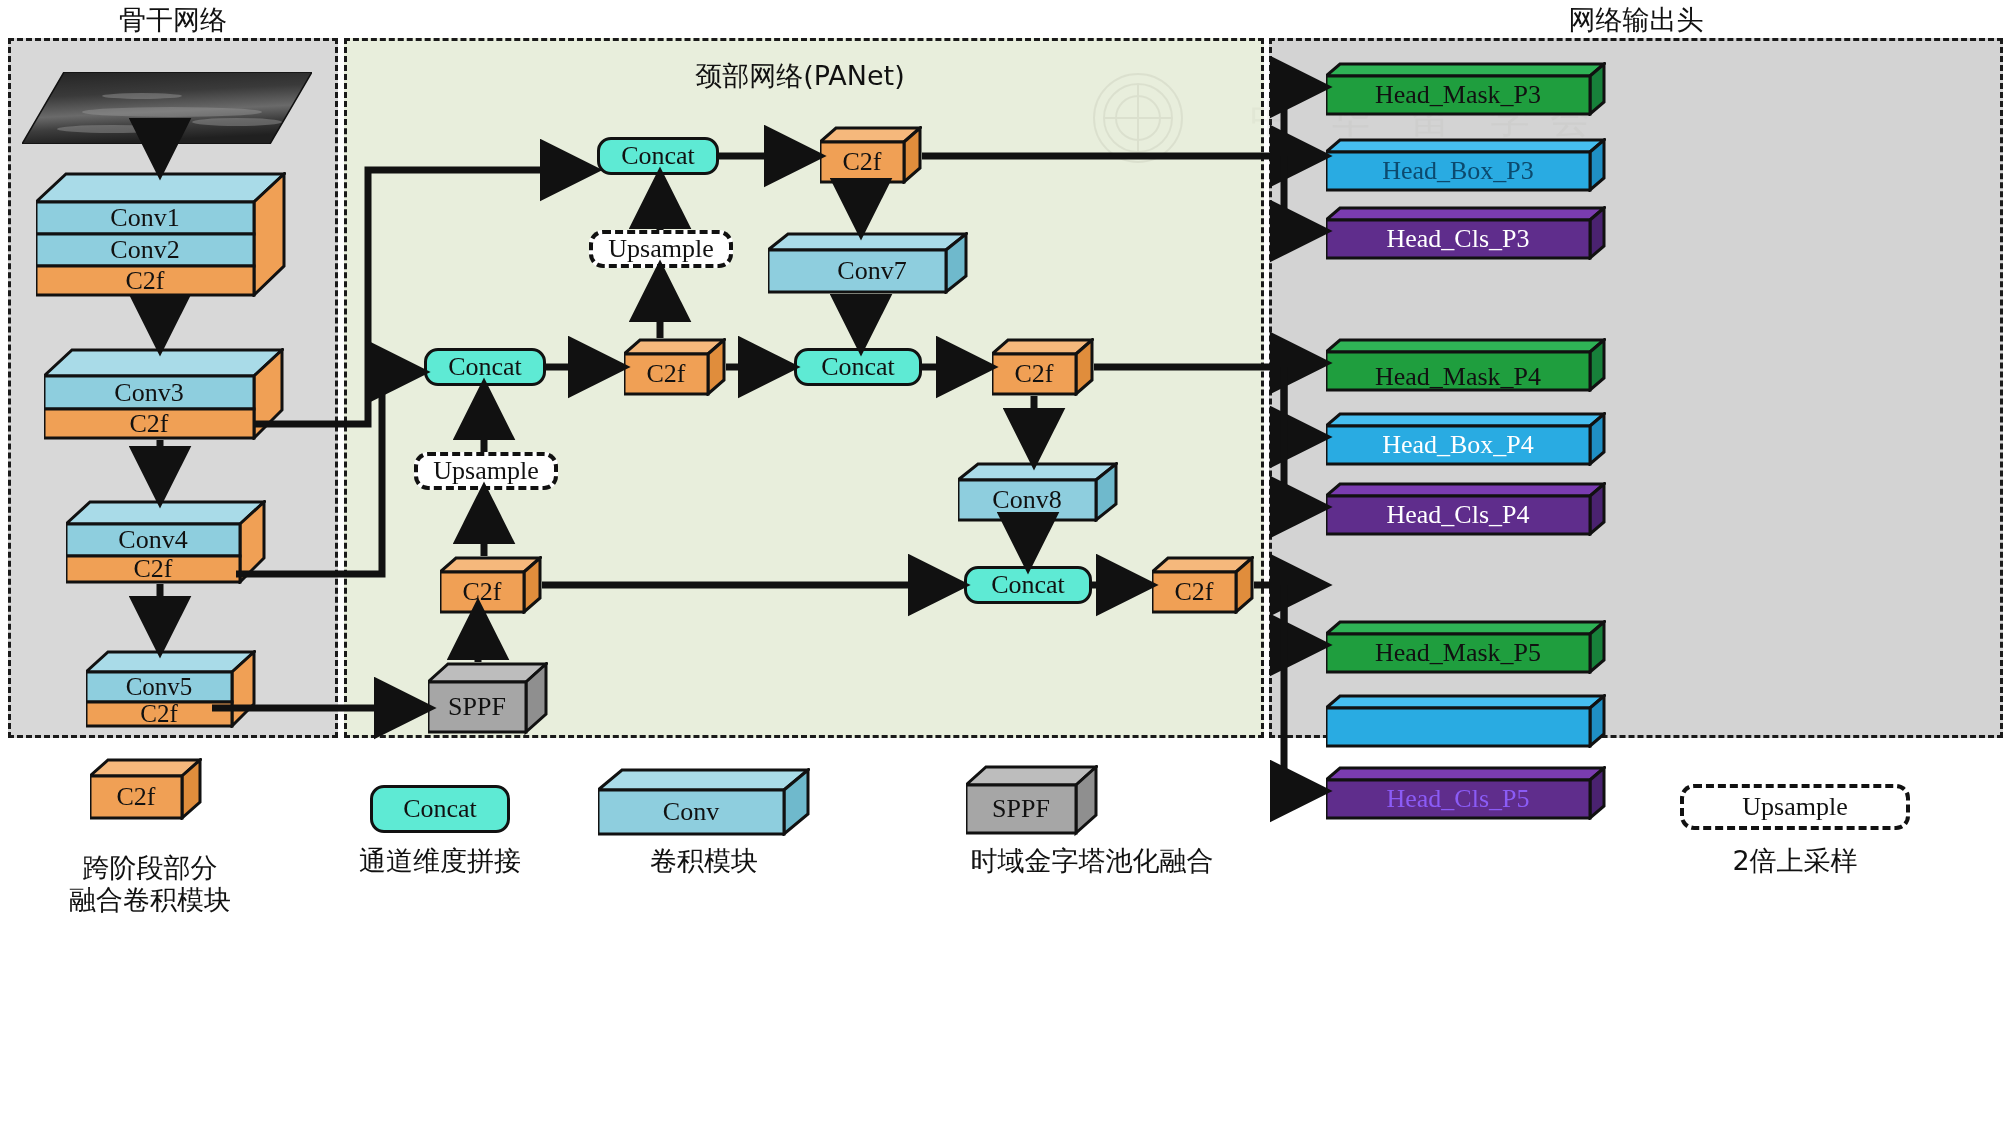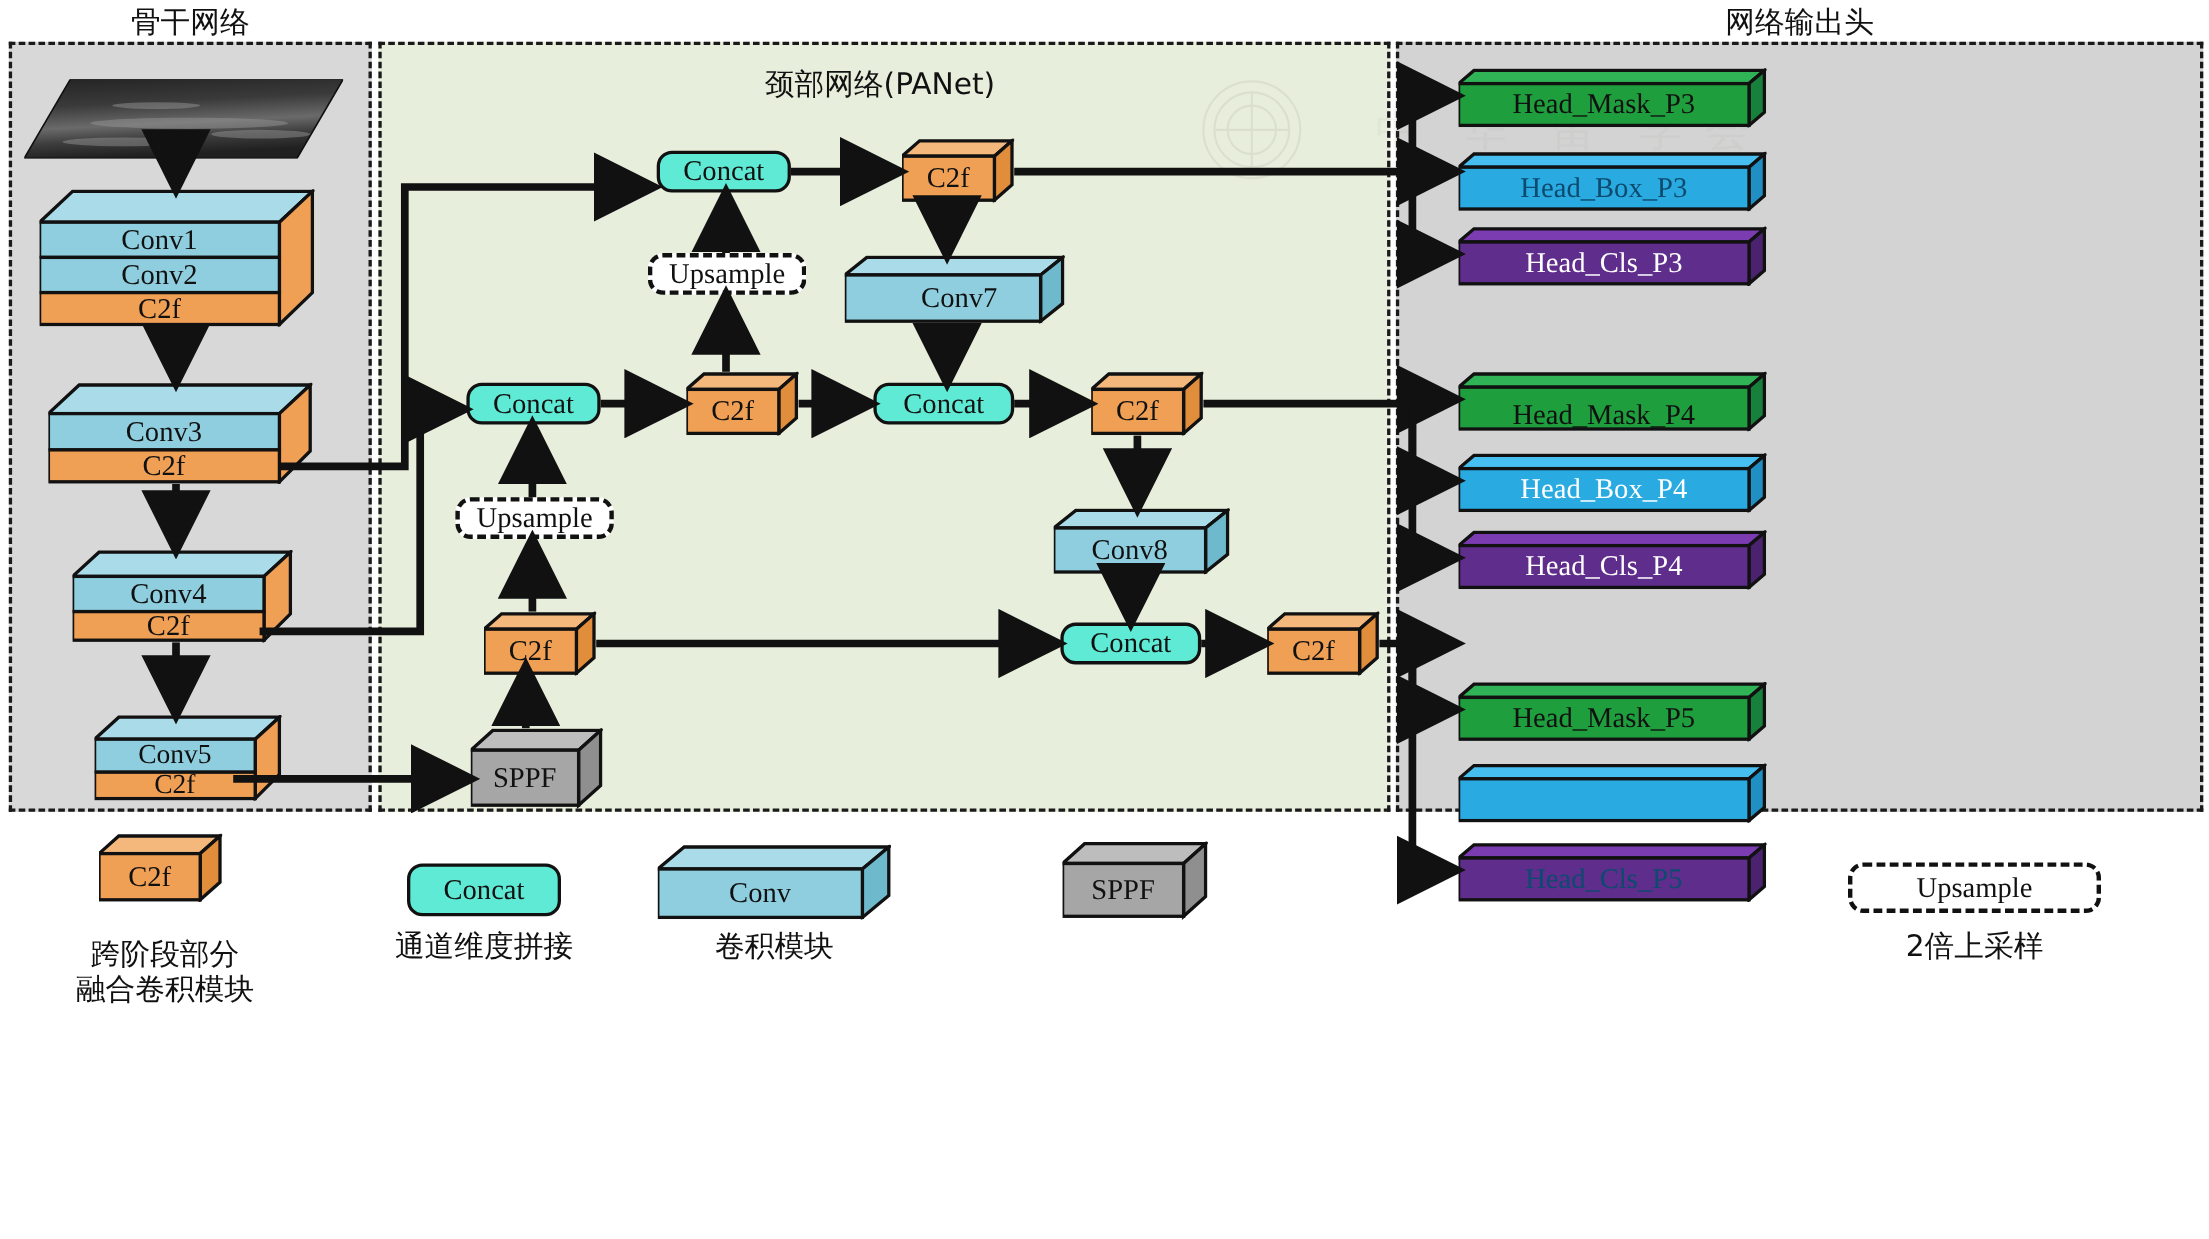--- a/index.html
+++ b/index.html
@@ -296,21 +296,21 @@
       <rect x="0" y="14" width="264" height="38" fill="#29abe2" stroke="#111" stroke-width="3"></rect>
     </svg>
   </div>
 
   <div class="slab" style="left:1326px;top:766px;width:280px;height:54px;">
     <svg width="280" height="54" viewBox="0 0 280 54" style="position:absolute;left:0;top:0;">
       <polygon points="0,14 14,2 278,2 264,14" fill="#7a3cb0" stroke="#111" stroke-width="3"></polygon>
       <polygon points="264,14 278,2 278,40 264,52" fill="#4a2270" stroke="#111" stroke-width="3"></polygon>
       <rect x="0" y="14" width="264" height="38" fill="#5f2d8c" stroke="#111" stroke-width="3"></rect>
     </svg>
-    <div class="s-front" style="left:0;top:14px;width:264px;height:38px;border:0;color:#0c4a6e;">Head_Cls_P5</div>
+    <div class="s-front" style="left:0;top:14px;width:264px;height:38px;border:0;color:#8b5cf6;">Head_Cls_P5</div>
   </div>
 
   <svg id="wires" viewBox="0 0 2008 1126">
     <defs>
       <marker id="ah" markerWidth="9" markerHeight="9" refX="7.2" refY="4.5" orient="auto">
         <path d="M0,0 L9,4.5 L0,9 z" fill="#111"></path>
       </marker>
     </defs>
     <g stroke="#111" stroke-width="7" fill="none" marker-end="url(#ah)">
 
@@ -392,17 +392,18 @@
   <div class="legend-cap" style="left:584px;top:845px;width:240px;">卷积模块</div>
 
   <div class="slab" style="left:966px;top:765px;width:132px;height:72px;">
     <svg width="132" height="72" viewBox="0 0 132 72" style="position:absolute;left:0;top:0;">
       <polygon points="0,20 20,2 130,2 110,20" fill="#bdbdbd" stroke="#111" stroke-width="3"></polygon>
       <polygon points="110,20 130,2 130,50 110,68" fill="#8f8f8f" stroke="#111" stroke-width="3"></polygon>
       <rect x="0" y="20" width="110" height="48" fill="#a6a6a6" stroke="#111" stroke-width="3"></rect>
     </svg>
     <div class="s-front" style="left:0;top:20px;width:110px;height:48px;border:0;">SPPF</div>
   </div>
+  <div class="legend-cap" style="left:912px;top:845px;width:360px;">时域金字塔池化融合</div>
 
   <div class="upsample" style="left:1680px;top:784px;width:230px;height:46px;">Upsample</div>
   <div class="legend-cap" style="left:1680px;top:845px;width:230px;">2倍上采样</div>
 
 </div>
 
 </body></html>

